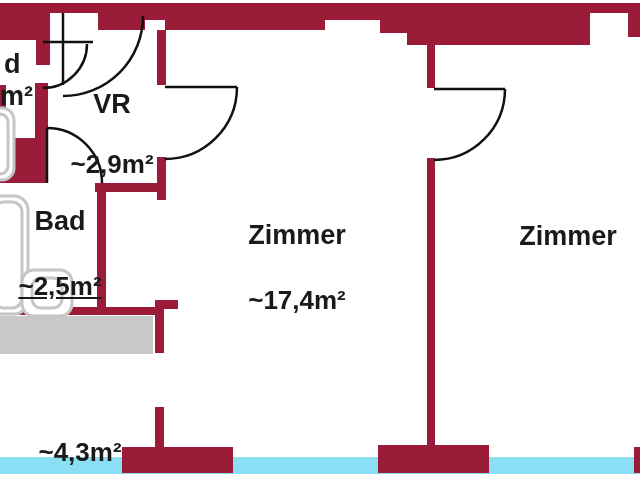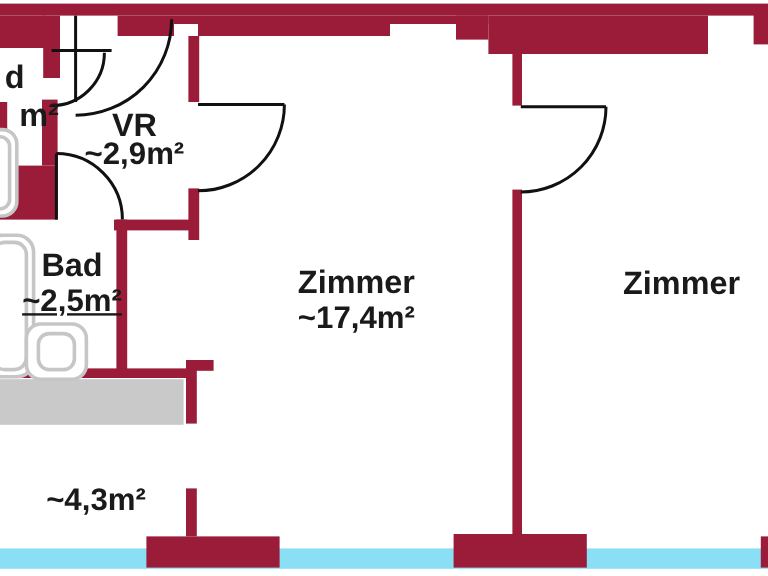--- a/index.html
+++ b/index.html
@@ -10,35 +10,35 @@
   .wall{position:absolute;background:#9A1C38;}
   .window-band{position:absolute;left:0;top:457px;width:640px;height:17px;background:#8ADFF5;}
   .counter{position:absolute;left:0;top:316px;width:153px;height:38px;background:#C9C9C9;}
   svg.overlay{position:absolute;left:0;top:0;}
   .door{stroke:#111;stroke-width:2.5;fill:none;}
   .fixture{stroke:#C6C6C6;stroke-width:3;fill:#fff;}
   .lbl{
     position:absolute;color:#1A1A1A;font-weight:700;white-space:nowrap;
     font-size:27px;line-height:1.05;
   }
-  .lbl.area{font-size:26px;}
+  .lbl.area{font-size:26px;margin-top:36px;}
   .centered{transform:translateX(-50%);}
   
   .vr-name{left:112px;top:90px;}
   .vr-area{left:112px;top:115px;}
   .bad-name{left:60px;top:207px;}
   .bad-area{left:60px;top:237px;text-decoration:underline;}
   .z1-name{left:297px;top:221px;}
   .z1-area{left:297px;top:251px;text-align:center;}
   .z2-name{left:568px;top:222px;}
   .z2-area{left:568px;top:252px;}
   .ku-name{left:80px;top:373px;}
   .ku-area{left:80px;top:403px;text-align:right;}
   .cut-name{left:4px;top:50px;}
-  .cut-area{left:0px;top:82px;margin-left:16px;}
+  .cut-area{left:0px;top:82px;}
 </style>
 </head>
 <body>
 
 <div id="stage">
 
   <div class="counter"></div>
 
   <div class="window-band"></div>
 

